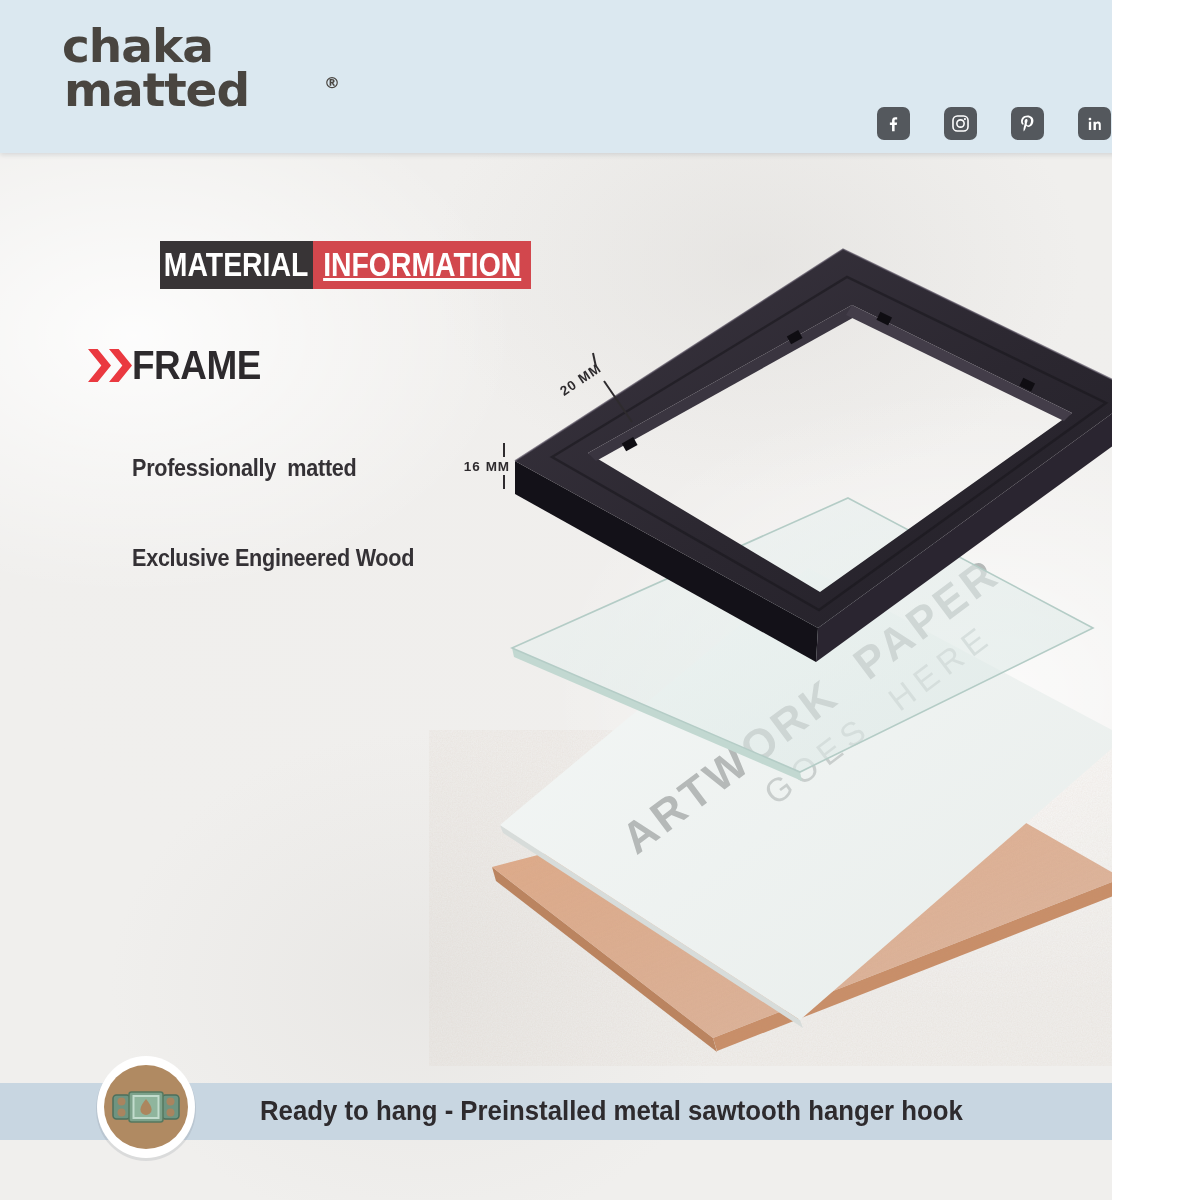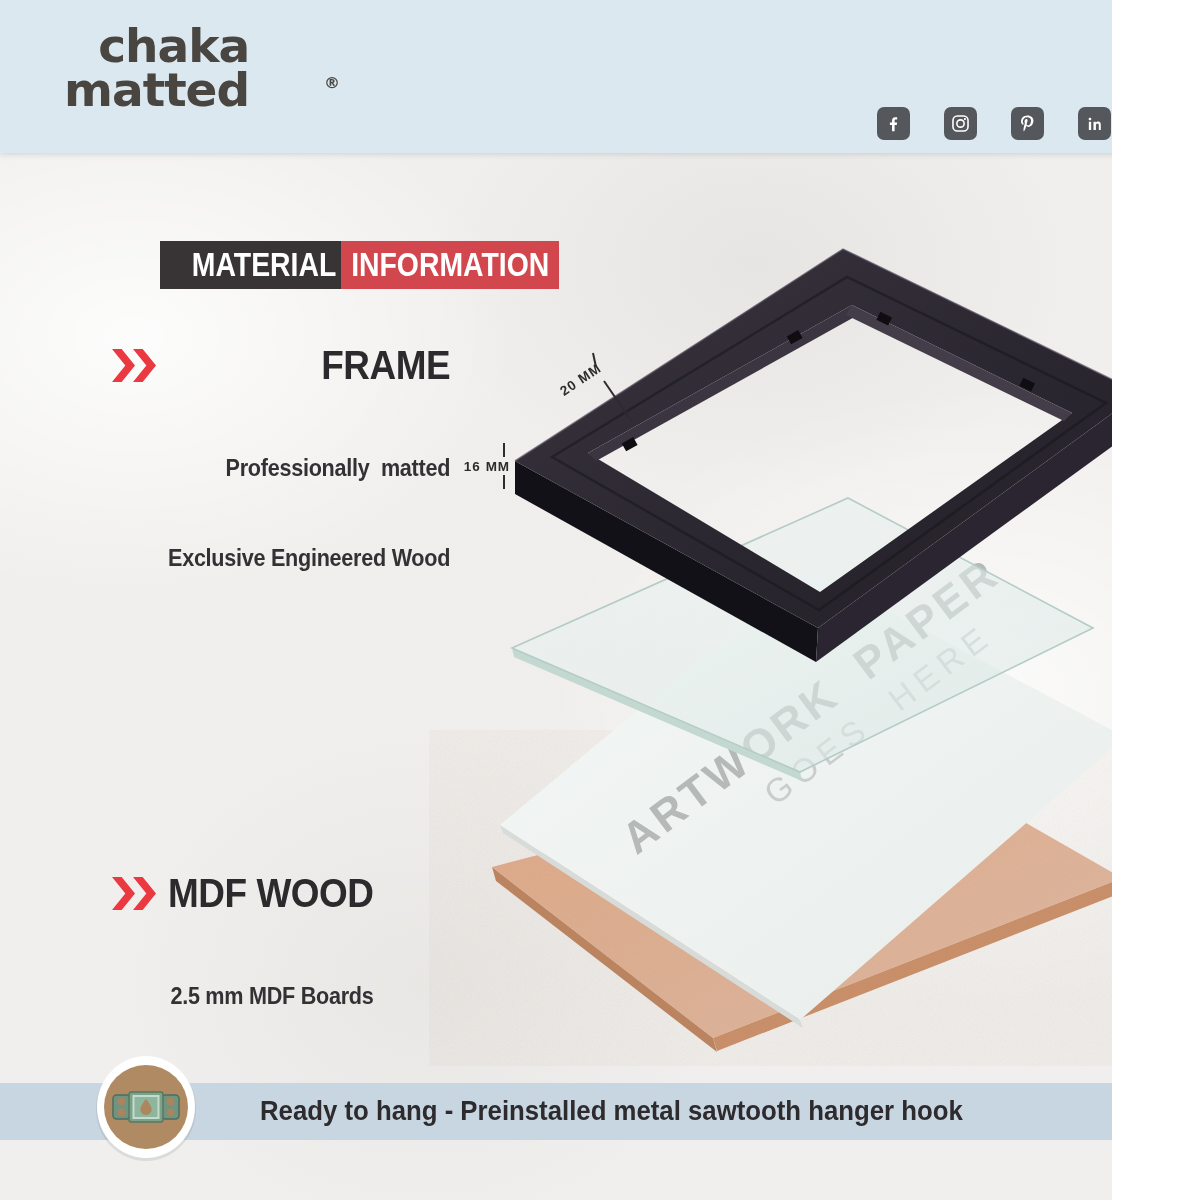--- a/index.html
+++ b/index.html
@@ -4,40 +4,40 @@
 <style>
   html,body{margin:0;padding:0;}
   body{width:1200px;height:1200px;overflow:hidden;font-family:"Liberation Sans",sans-serif;}
   #canvas{position:relative;width:1112px;height:1200px;overflow:hidden;
     background:
       radial-gradient(620px 420px at 12% 28%, rgba(255,255,255,.85), rgba(255,255,255,0) 62%),
       radial-gradient(540px 380px at 68% 22%, rgba(219,217,214,.45), rgba(219,217,214,0) 60%),
       radial-gradient(720px 520px at 88% 58%, rgba(255,255,255,.75), rgba(255,255,255,0) 60%),
       radial-gradient(520px 420px at 38% 82%, rgba(221,219,216,.4), rgba(221,219,216,0) 60%),
       radial-gradient(900px 640px at 55% 45%, rgba(240,238,236,.6), rgba(240,238,236,0) 70%),
-      #f0efed; text-align: right;}
+      #f0efed;}
   
   .header{position:absolute;left:0;top:0;width:1200px;height:153px;background:#dbe8f0;
     box-shadow:0 2px 5px rgba(90,100,110,.18);z-index:3;}
   .logo{position:absolute;left:62px;top:24px;line-height:.93;color:#494540;
     font-family:"DejaVu Sans",sans-serif;font-weight:800;font-size:47px;letter-spacing:-1px;}
   .logo .l2{margin-left:2px;}
   .reg{position:absolute;left:262px;top:52px;font-size:16px;font-weight:700;color:#494540;}
   .social{position:absolute;left:877px;top:107px;display:flex;gap:34px;}
   .sicon{width:33px;height:33px;border-radius:7px;background:#54585d;display:flex;
     align-items:center;justify-content:center;cursor:pointer;}
   .sicon svg{display:block;}
   
   .banner{position:absolute;left:160px;top:241px;height:48px;display:flex;z-index:2;}
   .bword{height:48px;display:flex;align-items:center;justify-content:center;color:#fff;
     font-weight:700;font-size:33px;}
   .bword span{display:inline-block;transform:scaleX(.86);white-space:pre;}
-  .b-dark{background:#383436;width:153px;padding-left:28px;}
-  .b-red{background:#d2474d;width:218px;}
-  .sec{position:absolute;left:112px;display:flex;gap:12px;z-index:2;}
+  .b-dark{background:#383436;width:153px;}
+  .b-red{background:#d2474d;width:218px;text-decoration:underline;}
+  .sec{position:absolute;left:88px;display:flex;z-index:2;}
   .chevs{display:flex;margin-top:4px;}
   .chev{width:23px;height:33px;background:#ea3940;
     clip-path:polygon(0 0,42% 0,100% 50%,42% 100%,0 100%,58% 50%);}
   .chev+.chev{margin-left:-2px;}
   .sec-text{transform:scaleX(.9);transform-origin:0 0;}
   .sec-title{font-size:41px;font-weight:700;color:#2d2a2d;line-height:1;white-space:pre;letter-spacing:-.5px;}
   .sec-body{margin-top:7px;font-size:24px;font-weight:700;color:#343135;line-height:30px;white-space:pre;letter-spacing:-.3px;}
   
   .diagram{position:absolute;left:0;top:0;width:1200px;height:1200px;z-index:1;pointer-events:none;}
   
@@ -106,32 +106,20 @@
       <div class="sec-title">FRAME</div>
       <div class="sec-body">
         <div>Professionally  matted</div>
         <div>Exclusive Engineered Wood</div>
       </div>
     </div>
   </div>
 
 
 
-  <div class="sec" style="top:873px;">
-    <div class="chevs">
-        <div class="chev"></div>
-        <div class="chev"></div>
-      </div>
-    <div class="sec-text">
-      <div class="sec-title">MDF WOOD</div>
-      <div class="sec-body">
-        <div>2.5 mm MDF Boards</div>
-      </div>
-    </div>
-  </div>
 
   <svg class="diagram" viewBox="0 0 1200 1200">
     <defs>
       <linearGradient id="frameGrad" x1="0" y1="0" x2="1" y2="1">
         <stop offset="0" stop-color="#3a3540"></stop>
           <stop offset=".55" stop-color="#2b2730"></stop>
           <stop offset="1" stop-color="#221f27"></stop>
       </linearGradient>
       <linearGradient id="glassGrad" x1="0" y1="0" x2="1" y2="1">
         <stop offset="0" stop-color="#eef4f3" stop-opacity=".62"></stop>

